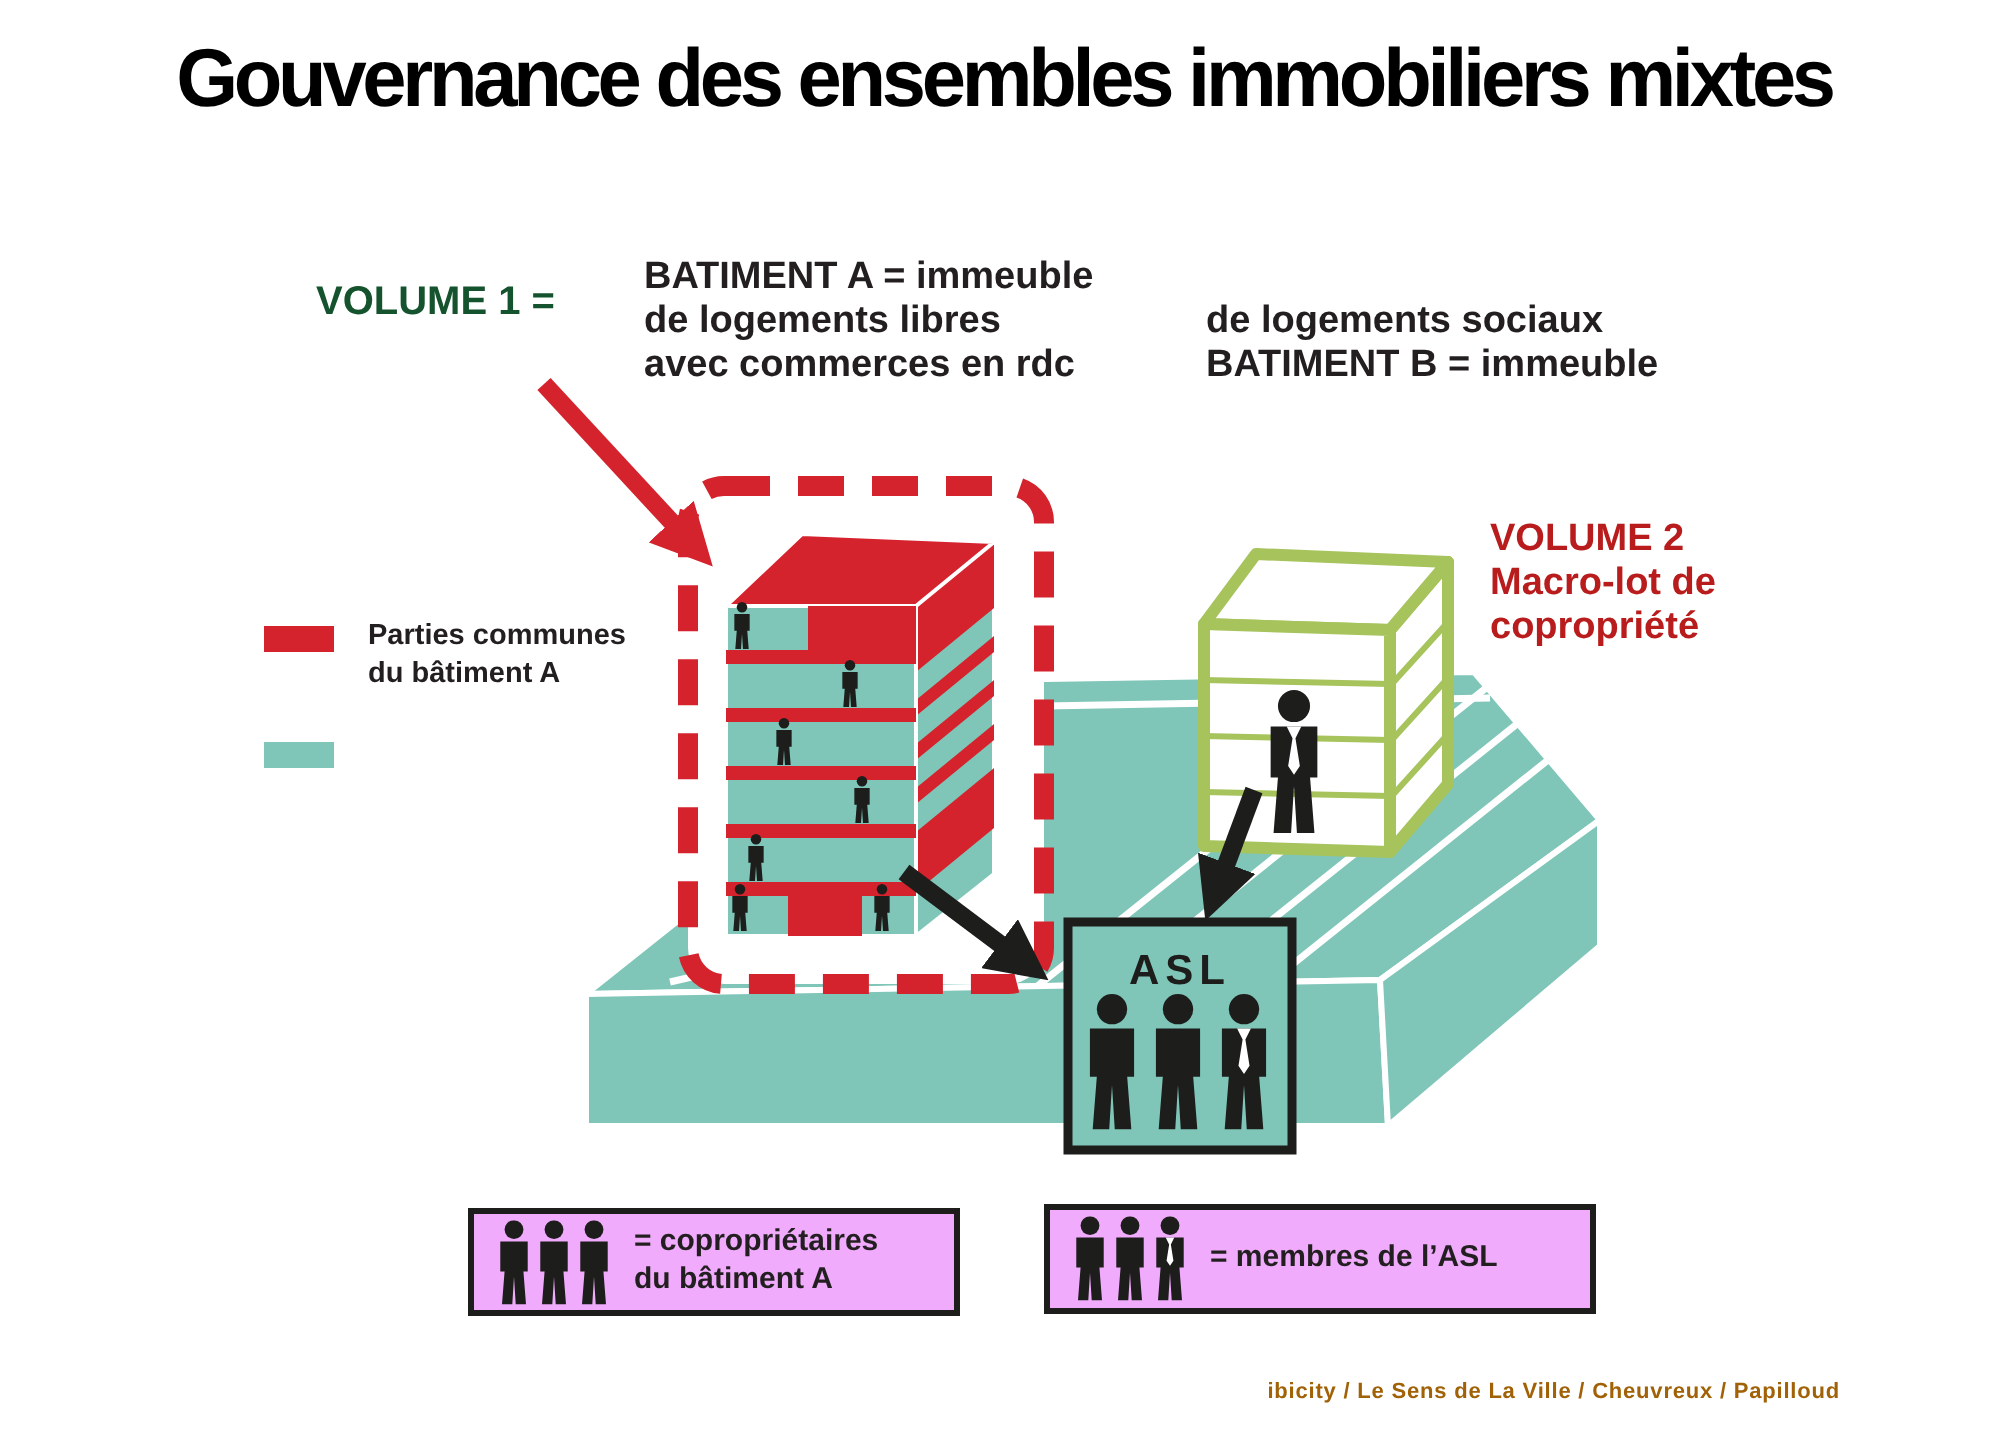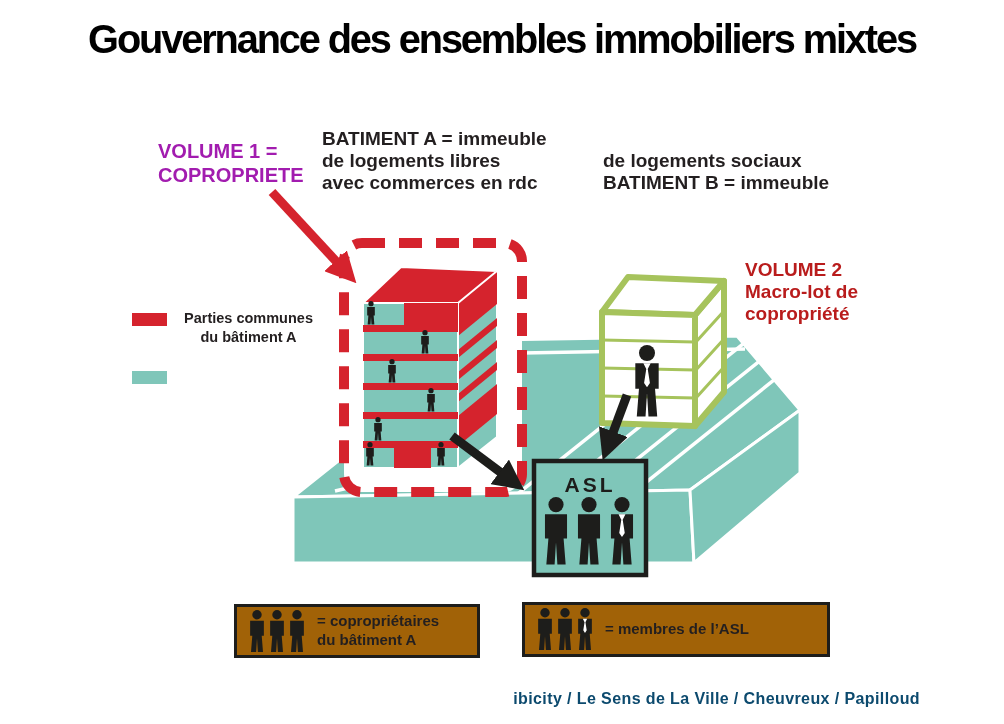--- a/index.html
+++ b/index.html
@@ -4,39 +4,39 @@
 <style>
   html,body{margin:0;padding:0;background:#fff;}
   .page{position:relative;width:1004px;height:724px;background:#ffffff;overflow:hidden;
         font-family:"Liberation Sans",sans-serif;color:#231f20;border-radius:17px;}
   .scene{position:absolute;left:0;top:0;width:1004px;height:724px;}
   .page-title{position:absolute;top:16px;left:0;width:100%;margin:0;text-align:center;
         font-size:41px;font-weight:700;letter-spacing:-2.2px;color:#000;
         transform:scaleX(.97);transform-origin:center;white-space:nowrap;}
   .lbl{position:absolute;font-weight:700;white-space:nowrap;}
   .lbl div{white-space:nowrap;}
-  .volume1{left:158px;top:139px;font-size:20px;line-height:1.2;color:#a21caf;}
+  .volume1{left:158px;top:139px;font-size:20px;line-height:1.2;color:#14532d;}
   .batA{left:322px;top:128px;font-size:19px;line-height:1.17;color:#231f20;}
   .batB{left:603px;top:150px;font-size:19px;line-height:1.17;color:#231f20;}
   .volume2{left:745px;top:259px;font-size:19px;line-height:1.15;color:#b91c1c;}
   .legend-text{position:absolute;font-size:14.5px;font-weight:700;line-height:1.3;color:#231f20;}
-  .leg1{left:184px;top:309px;text-align:center;}
+  .leg1{left:184px;top:309px;}
   .leg2{left:184px;top:367px;}
   .swatch{position:absolute;width:35px;height:13px;}
   .swatch1{left:132px;top:313px;background:#d5232d;}
   .swatch2{left:132px;top:371px;background:#7fc6b9;}
-  .legend-box{position:absolute;background:#a16207;border:3px solid #1d1d1b;
+  .legend-box{position:absolute;background:#f0abfc;border:3px solid #1d1d1b;
         display:flex;align-items:center;box-sizing:border-box;padding:0 8px;}
   .box1{left:234px;top:604px;width:246px;height:54px;}
-  .box2{left:522px;top:602px;width:308px;height:55px;}
+  .box2{left:522px;top:602px;width:276px;height:55px;}
   .persons{display:flex;align-items:flex-end;flex:0 0 auto;}
   .persons svg{display:block;margin-right:-4px;}
   .box-text{font-size:15px;font-weight:700;line-height:1.25;margin-left:12px;color:#231f20;}
-  .credit{position:absolute;right:84px;top:690px;font-size:16px;font-weight:700;
-        color:#0c4a6e;letter-spacing:.4px;white-space:nowrap;}
+  .credit{position:absolute;right:84px;top:690px;font-size:11px;font-weight:700;
+        color:#a16207;letter-spacing:.4px;white-space:nowrap;}
   text.asl{font-family:"Liberation Sans",sans-serif;font-weight:700;font-size:21px;
         letter-spacing:3px;fill:#1d1d1b;}
 </style>
 </head>
 <body>
 
 <div class="page">
 
   <h1 class="page-title">Gouvernance des ensembles immobiliers mixtes</h1>
 
@@ -129,21 +129,20 @@
       <rect x="534" y="461" width="112" height="114" fill="#7fc6b9" stroke="#1d1d1b" stroke-width="4.5"></rect>
       <text class="asl" x="590" y="492" text-anchor="middle">ASL</text>
       <use href="#person" x="536.5" y="497" width="39" height="69"></use>
       <use href="#person" x="569.5" y="497" width="39" height="69"></use>
       <use href="#person-tie" x="602.5" y="497" width="39" height="69"></use>
     </g>
   </svg>
 
   <div class="lbl volume1">
     <div>VOLUME 1 =</div>
-    <div>COPROPRIETE</div>
   </div>
 
   <div class="lbl batA">
     <div>BATIMENT A = immeuble</div>
     <div>de logements libres</div>
     <div>avec commerces en rdc</div>
   </div>
 
   <div class="lbl batB">
     <div>de logements sociaux</div>

